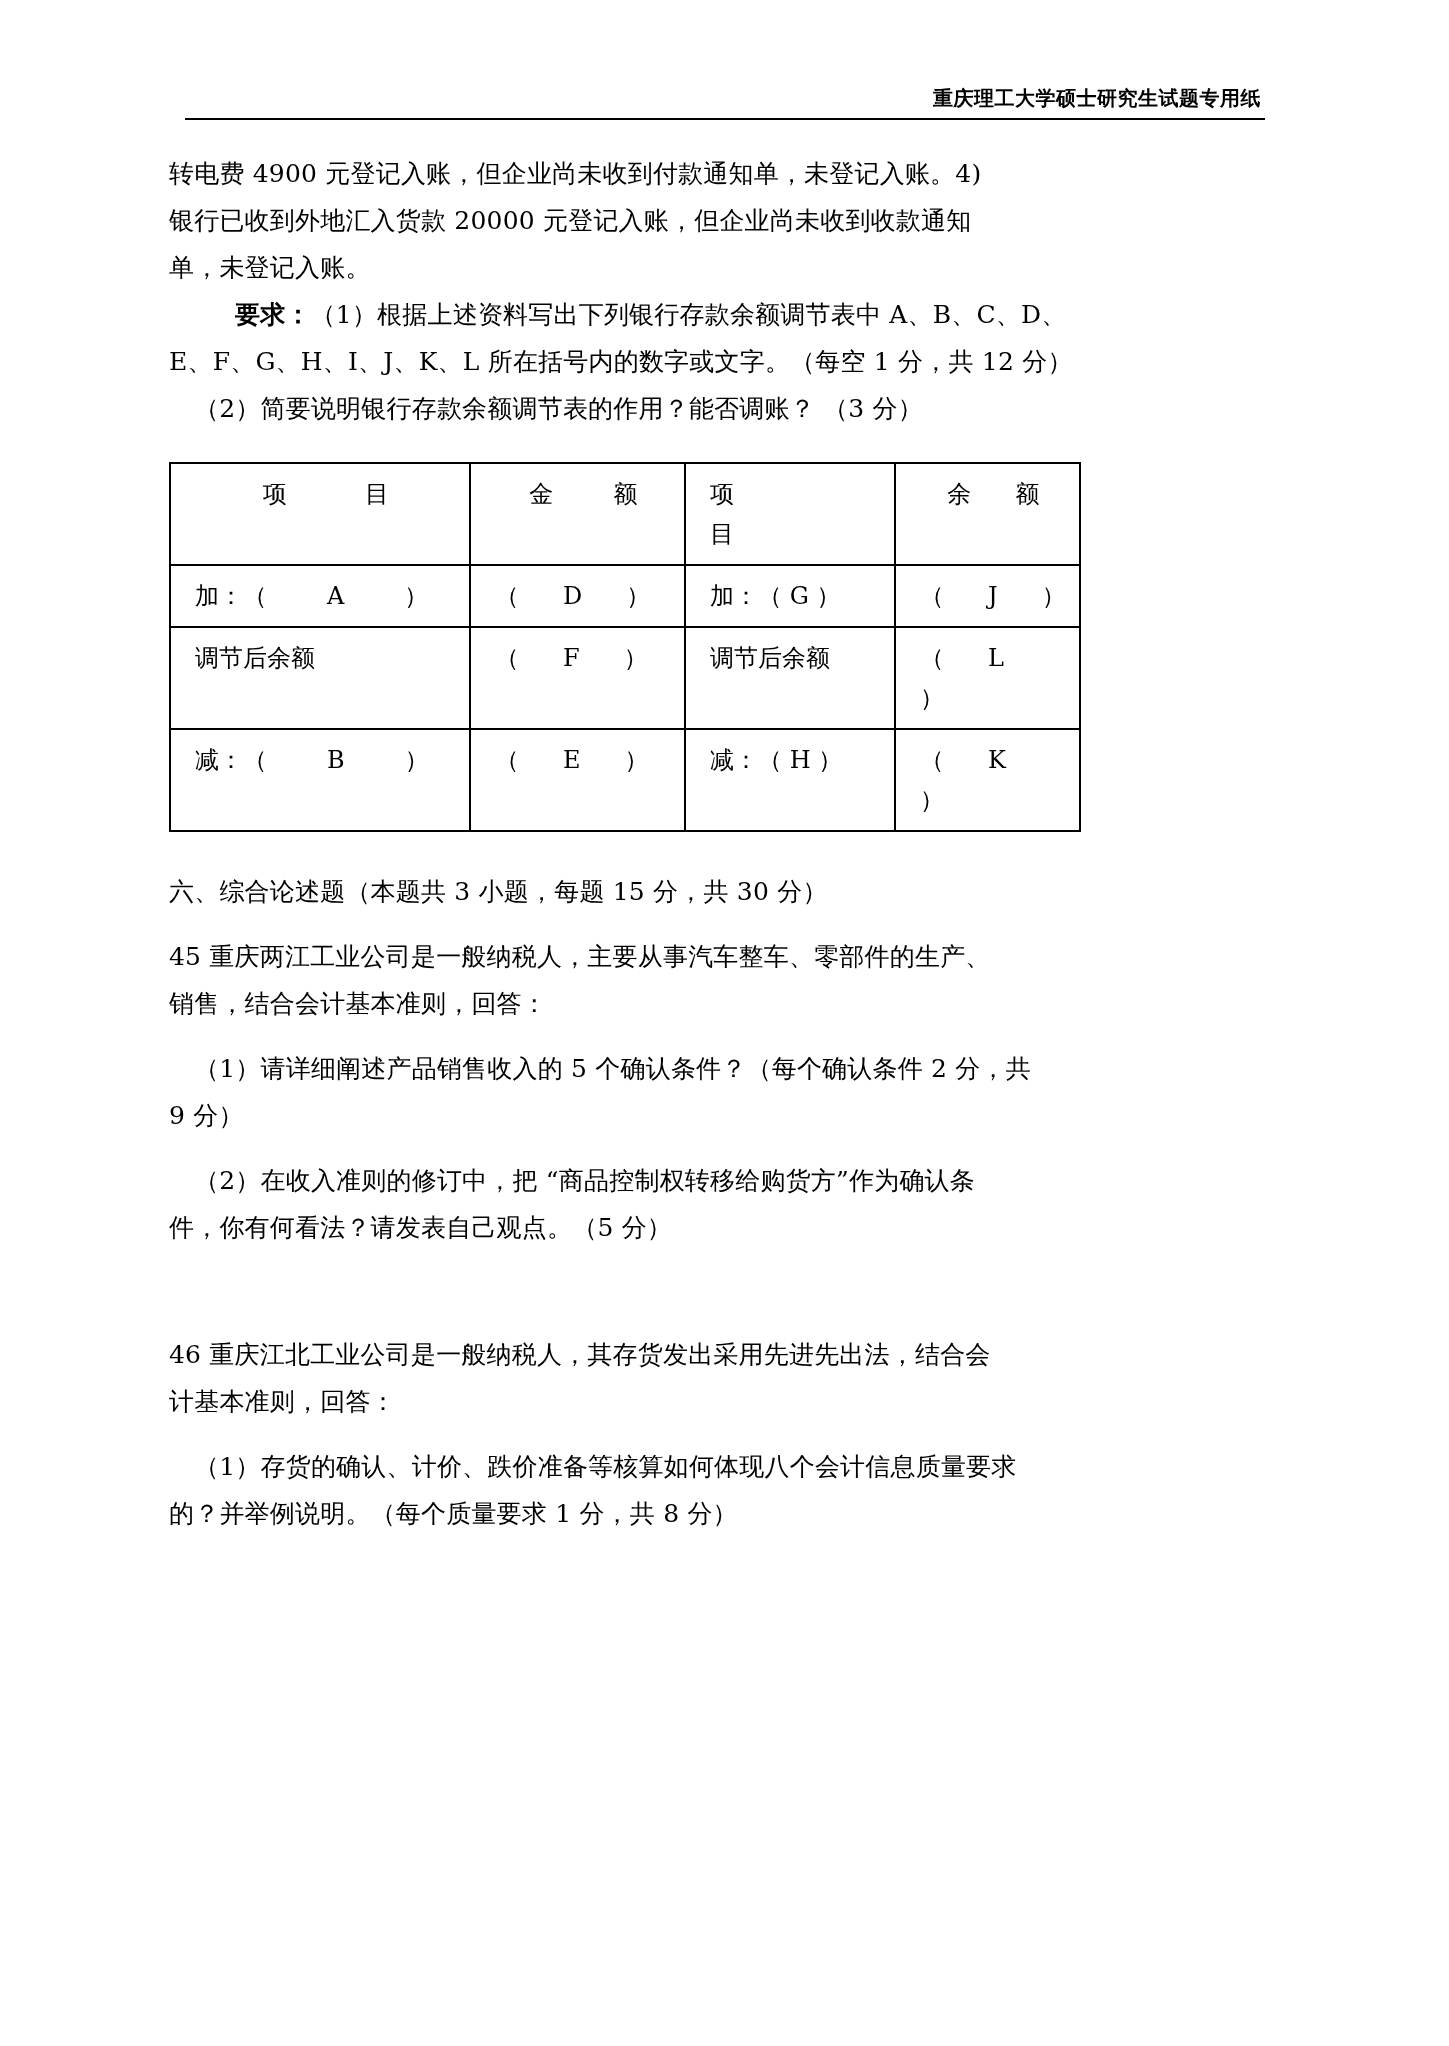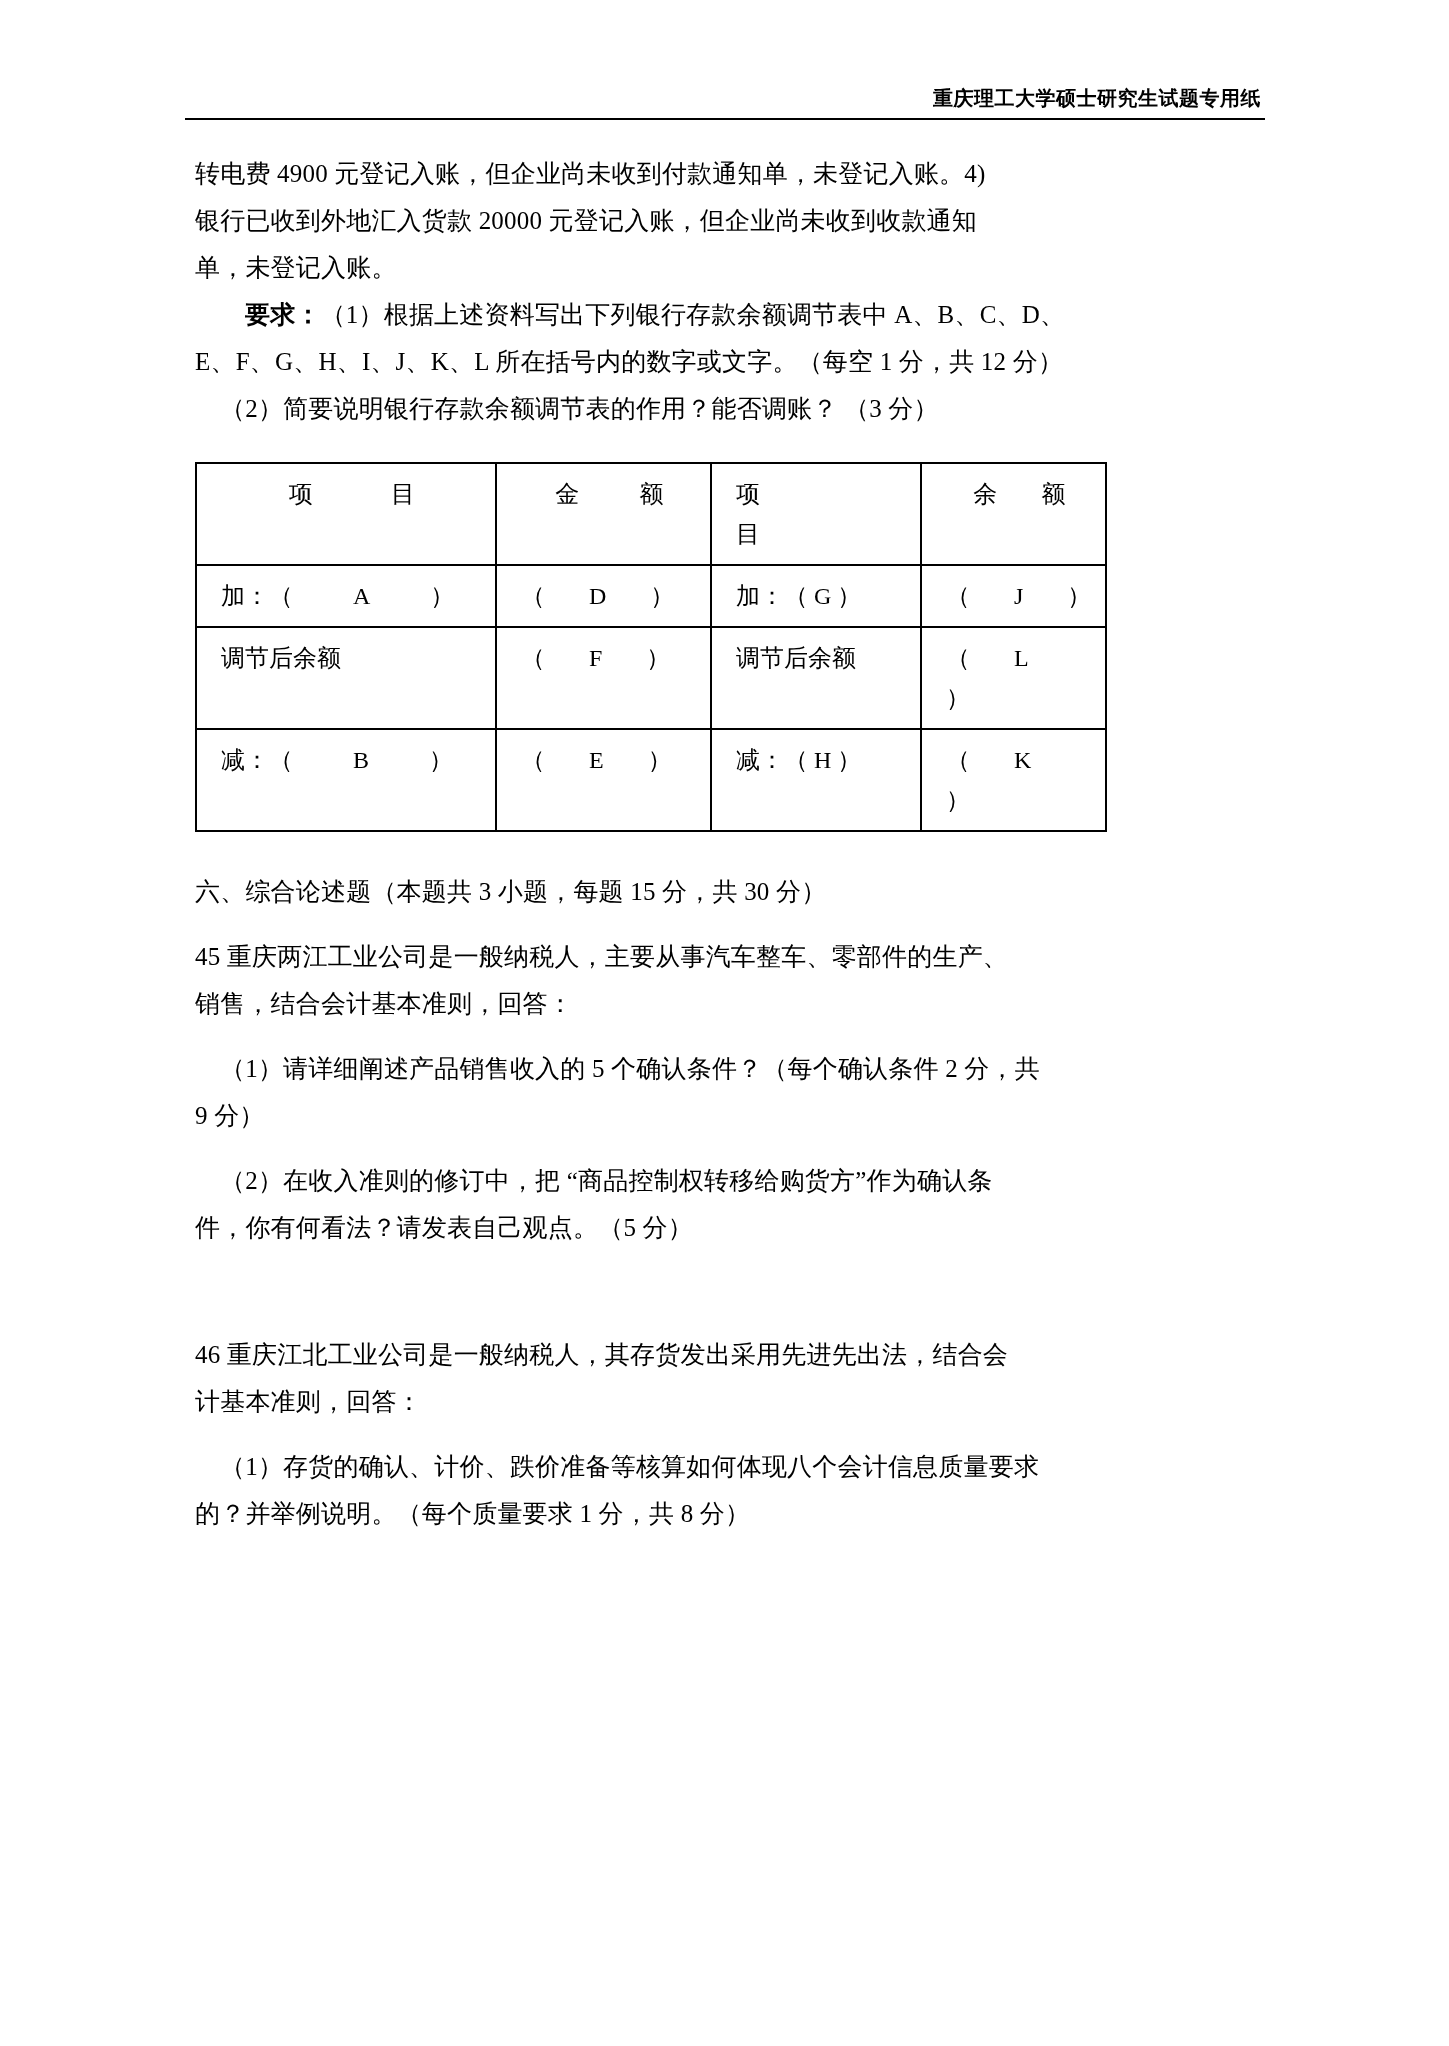--- a/index.html
+++ b/index.html
@@ -39,36 +39,35 @@
   }
   .header-rule {
     margin-top: 8px;
     border-top: 2.5px solid #000;
     width: 100%;
   }
 
   
   .body {
     position: absolute;
-    left: 195px;
+    left: 169px;
     top: 150px;
     width: 1080px;
-    font-family: Liberation Serif, serif;
   }
   .para {
     font-size: 25px;
     line-height: 47px;
     text-align: justify;
     text-justify: inter-ideograph;
     letter-spacing: 0.2px;
   }
   .indent1 { text-indent: 0; }
   .indent2 { text-indent: 2em; }
   .indent-half { text-indent: 1em; }
-  .bold { font-weight: bold; }
+  .bold { font-weight: bold; margin-left: 16px; }
   .spacer-sm { height: 18px; }
   .spacer-xl { height: 80px; }
 
   
   .tbl-wrap {
     margin-top: 30px;
     margin-bottom: 18px;
   }
   table.recon {
     border-collapse: collapse;

